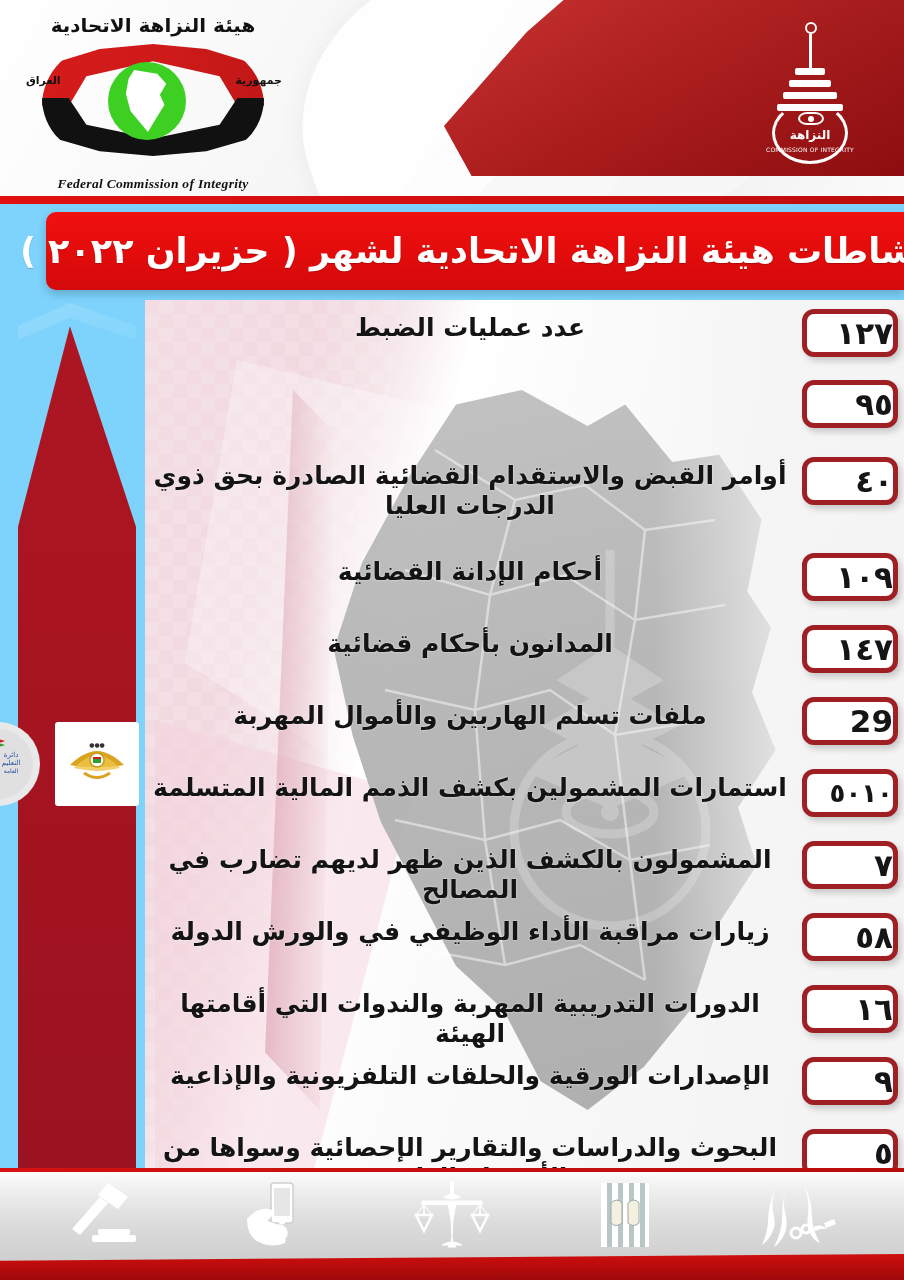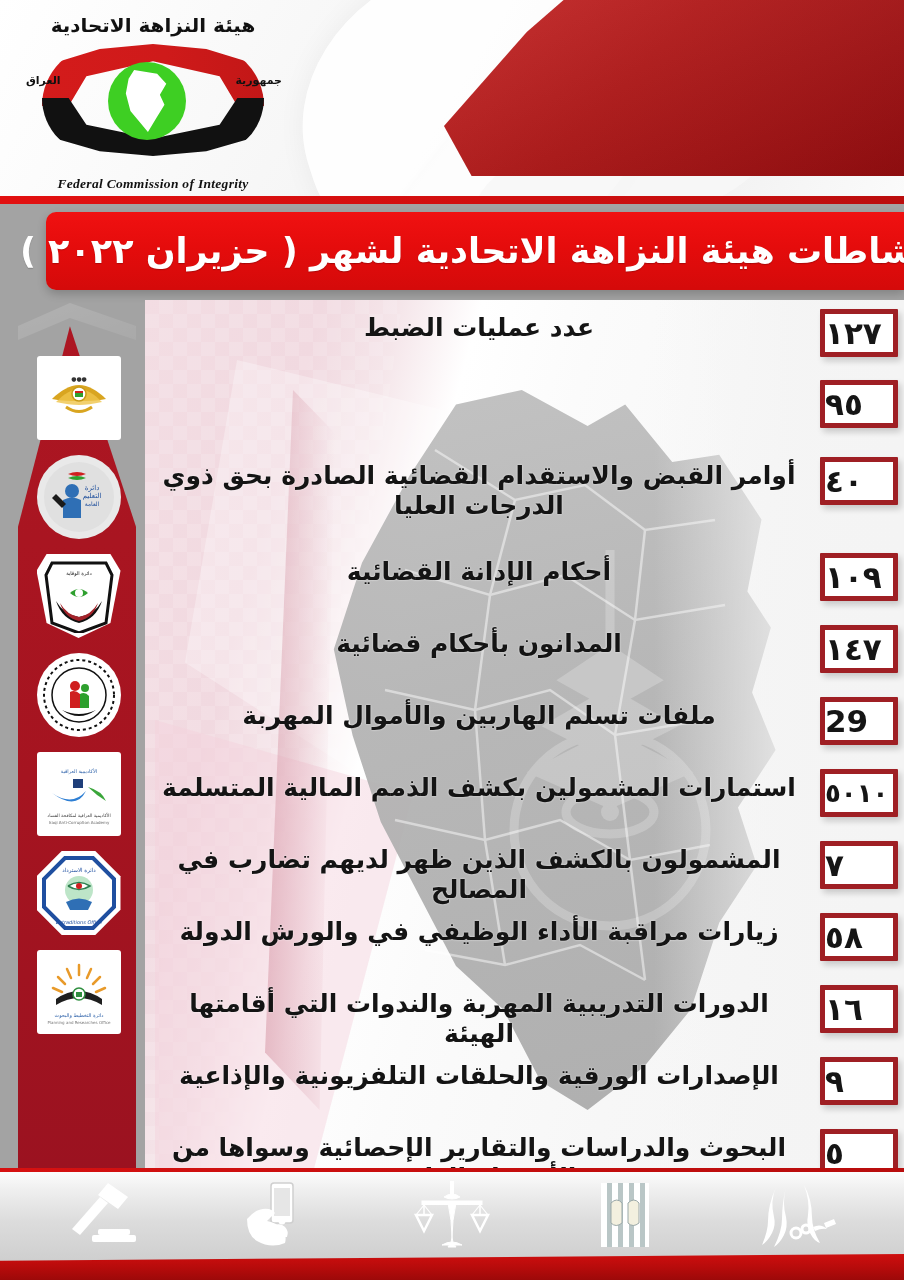--- a/index.html
+++ b/index.html
@@ -5,21 +5,21 @@
   * { margin:0; padding:0; box-sizing:border-box; }
   html, body {
     width:904px; height:1280px;
     font-family:"DejaVu Sans", sans-serif;
     background:#ffffff;
     overflow:hidden;
   }
   .page {
     position:relative;
     width:904px; height:1280px;
-    background:#a3a3a3;
+    background:#7dd3fc;
     overflow:hidden;
   }
 
   
   .header {
     position:absolute; left:0; top:0; width:904px; height:200px;
     background:
       linear-gradient(128deg, rgba(255,255,255,0) 52%, rgba(235,235,235,.9) 52.4%, rgba(255,255,255,0) 56%),
       linear-gradient(120deg, #ffffff 0%, #f6f6f6 40%, #ededed 70%, #fbfbfb 100%);
     overflow:hidden;
@@ -212,21 +212,21 @@
     clip-path:polygon(0 100%, 0 26%, 44% 3%, 100% 26%, 100% 100%);
     box-shadow:4px 3px 9px rgba(0,0,0,.22);
   }
   .sidebar-fold {
     position:absolute; left:18px; top:300px; width:118px; height:100px;
     background:linear-gradient(160deg, rgba(255,255,255,.16), rgba(255,255,255,0));
     clip-path:polygon(0 26%, 44% 3%, 100% 26%, 100% 40%, 44% 18%, 0 40%);
   }
   .logo-stack {
     position:absolute; left:18px; top:334px; width:121px; height:838px;
-    display:flex; flex-direction:column; align-items:center;
+    display:flex; flex-direction:row; align-items:center;
     gap:15px; padding-top:22px;
   }
   .logo-chip {
     width:84px; height:84px;
     display:flex; align-items:center; justify-content:center;
     position:relative; flex:none;
   }
   .chip-sq { background:#ffffff; border-radius:3px; }
   .chip-rd { background:#e9e9e9; border-radius:50%; }
   .chip-oct {
@@ -244,25 +244,25 @@
   
   .rows {
     position:absolute; left:150px; top:305px; width:748px; height:868px;
   }
   .row {
     position:absolute; right:0; display:flex; align-items:flex-start; gap:12px;
     width:748px; flex-direction:row;
   }
   .value-box {
     flex:none;
-    width:78px; min-height:48px;
+    width:96px; min-height:48px;
     border:5px solid #9f1f24;
     background:#ffffff;
-    border-radius:1px;
-    display:flex; align-items:center; justify-content:flex-end;
+    border-radius:12px;
+    display:flex; align-items:center; justify-content:flex-start;
     box-shadow:3px 4px 6px rgba(0,0,0,.18);
   }
   .value-num {
     font-size:31px; font-weight:bold; color:#151515;
     font-family:"DejaVu Sans", sans-serif;
     line-height:1; letter-spacing:0px;
   }
   .value-num.wide { font-size:26px; letter-spacing:-1px; }
   .row-label {
     flex:1;
@@ -318,20 +318,33 @@
         <div class="ml-eye-top"></div>
         <div class="ml-eye-bot"></div>
         <div class="ml-circle"></div>
         <div class="ml-iraq"></div>
       </div>
       <div class="ml-word-r">جمهورية</div>
       <div class="ml-word-l">العراق</div>
       <div class="ml-english">Federal Commission of Integrity</div>
     </div>
 
+    <div class="tower-logo">
+      <div class="tw-dot"></div>
+      <div class="tw-rod"></div>
+      <div class="tw-t tw-t1"></div>
+      <div class="tw-t tw-t2"></div>
+      <div class="tw-t tw-t3"></div>
+      <div class="tw-t tw-t4"></div>
+      <div class="tw-ring"></div>
+      <div class="tw-eye"></div>
+      <div class="tw-pupil"></div>
+      <div class="tw-script">النزاهة</div>
+      <div class="tw-sub">COMMISSION OF INTEGRITY</div>
+    </div>
   </div>
 
   <div class="banner-strip"></div>
   <div class="banner-wrap">
     <div class="banner">
       <div class="banner-title">نشاطات هيئة النزاهة الاتحادية لشهر ( حزيران ٢٠٢٢ )</div>
     </div>
   </div>
 
   <div class="content-bg">

